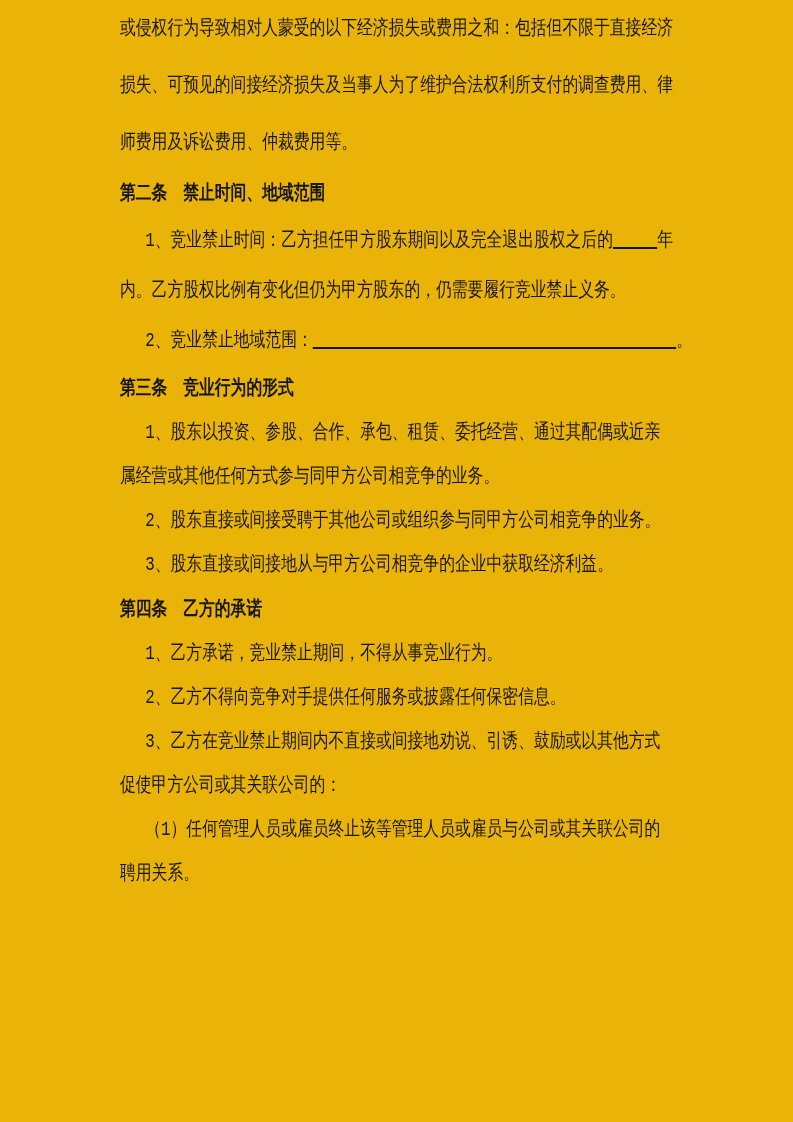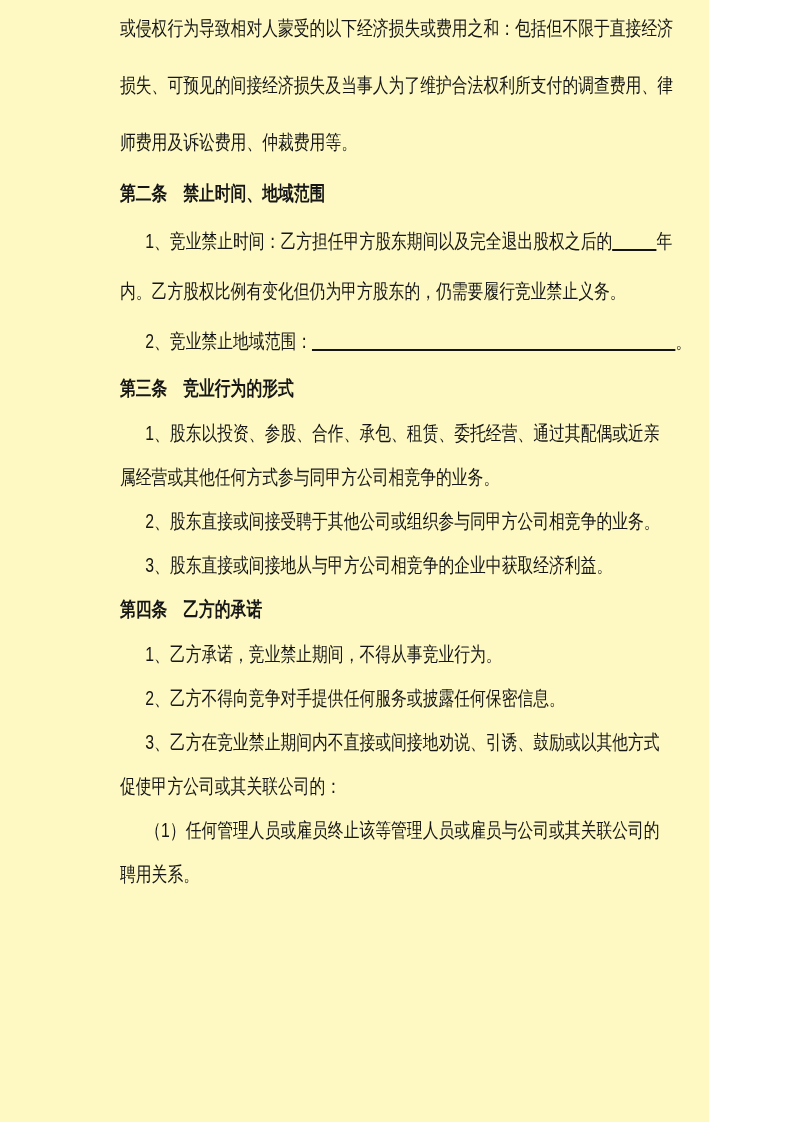--- a/index.html
+++ b/index.html
@@ -6,24 +6,25 @@
   html, body {
     margin: 0;
     padding: 0;
     background: #ffffff;
     width: 793px;
     overflow: hidden;
     font-family: "Liberation Sans", "DejaVu Sans", sans-serif;
   }
   .page {
     position: relative;
-    width: 709px;
+    width: 793px;
     height: 1122px;
-    background: #fef9c3;
+    background: #eab308;
     overflow: hidden;
+    font-family: Liberation Mono, monospace;
   }
   
   .doc {
     width: 800px;
     margin-left: 120px;
     transform: scaleX(0.79);
     transform-origin: 0 0;
     color: #161616;
     font-size: 20px;
   }

